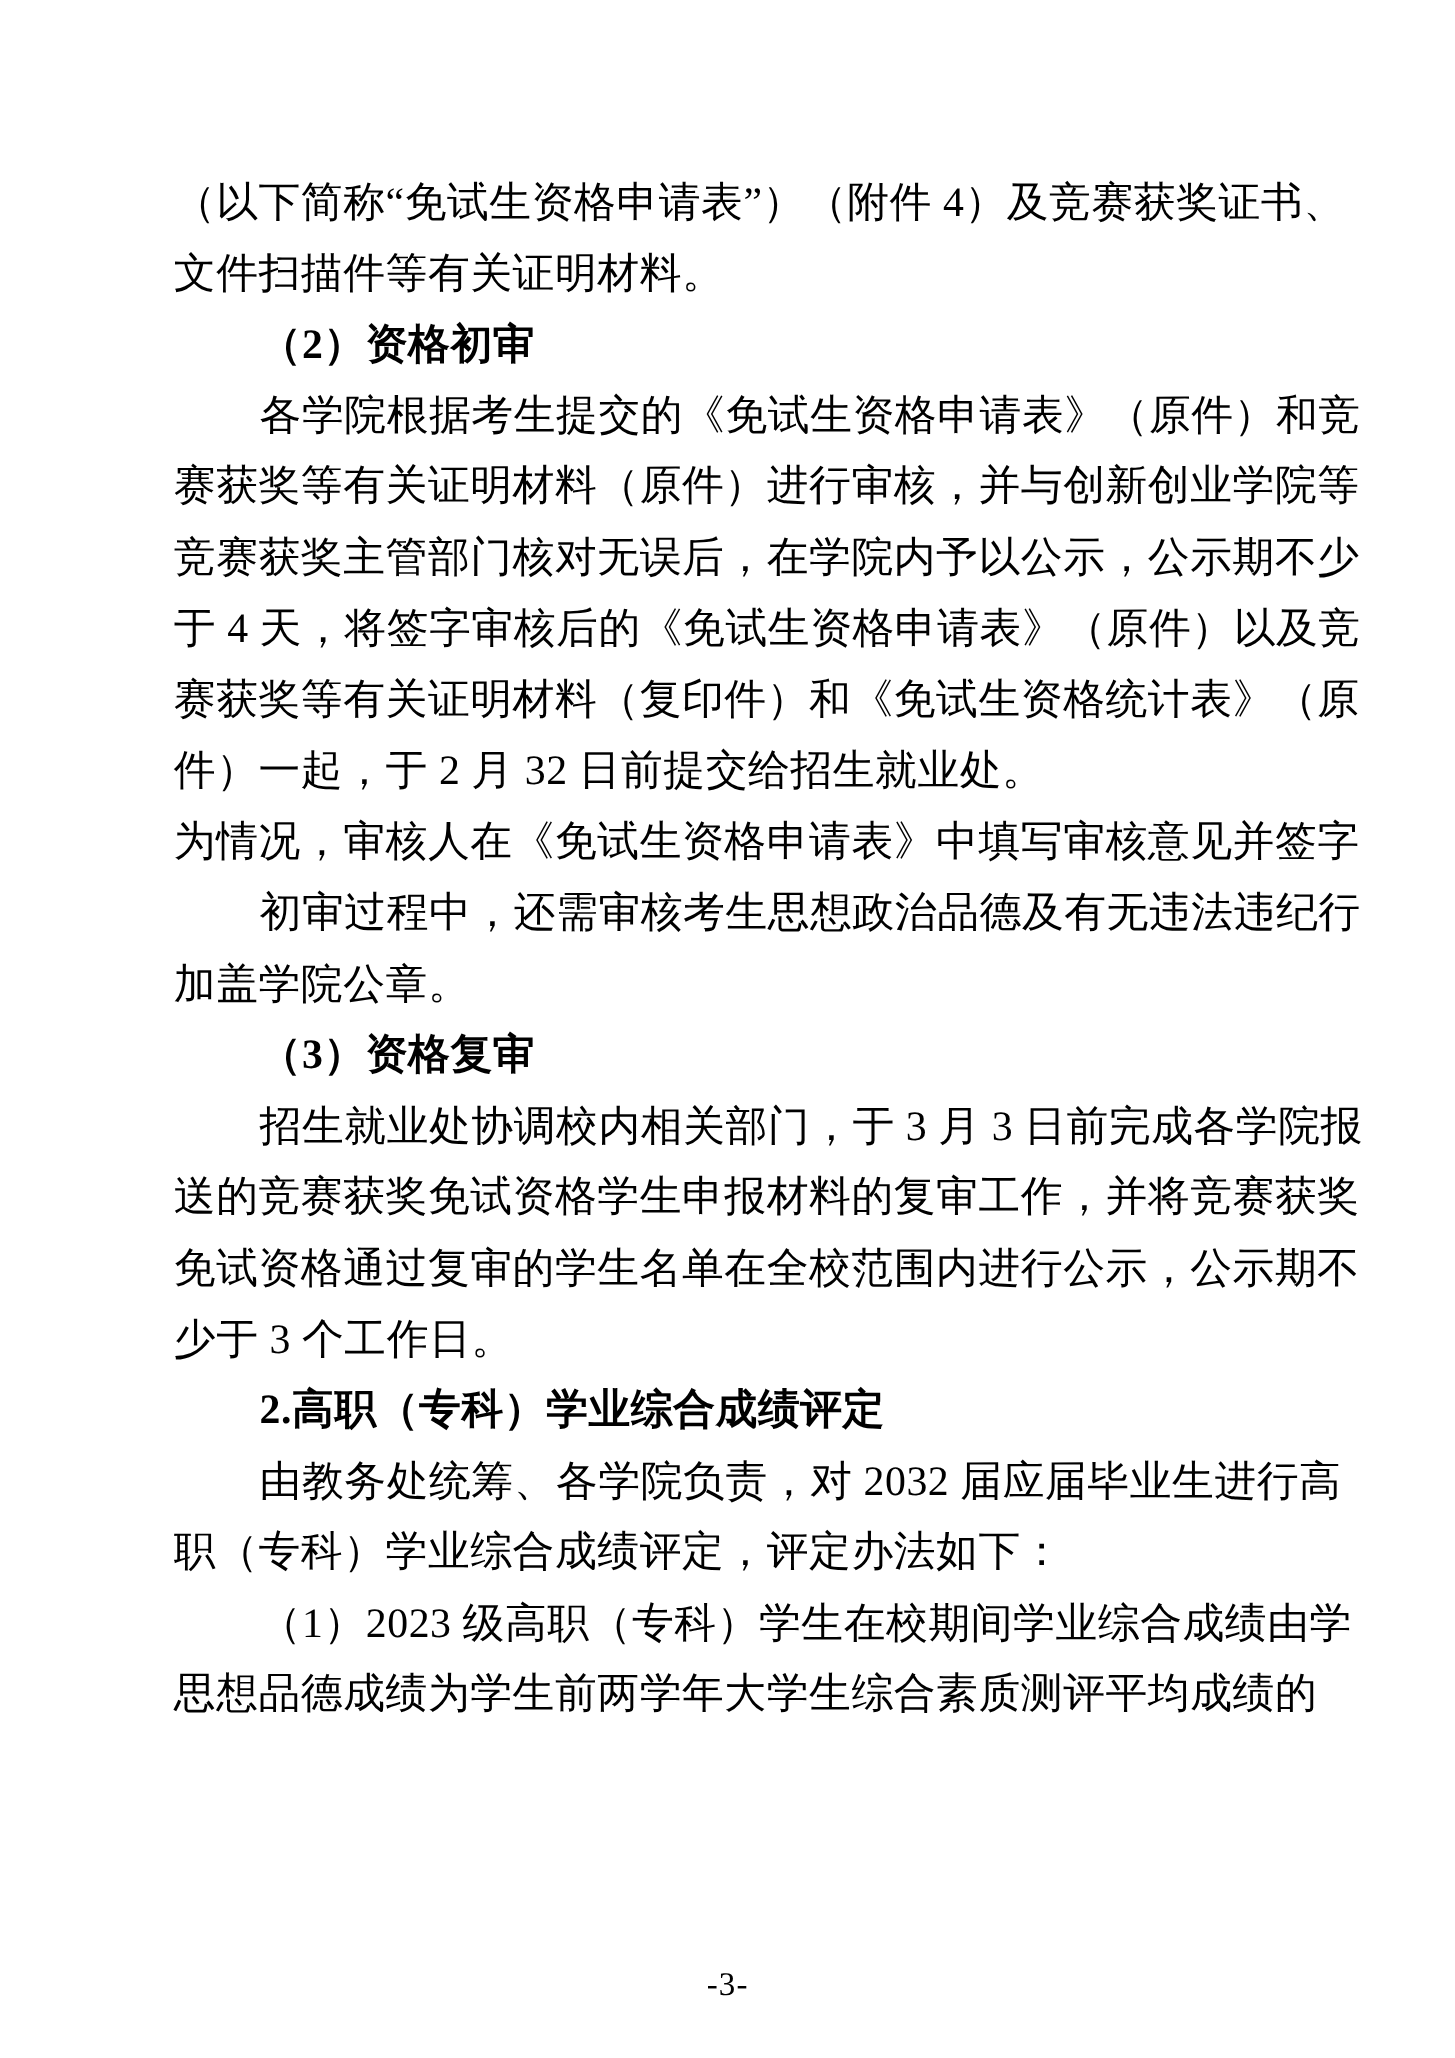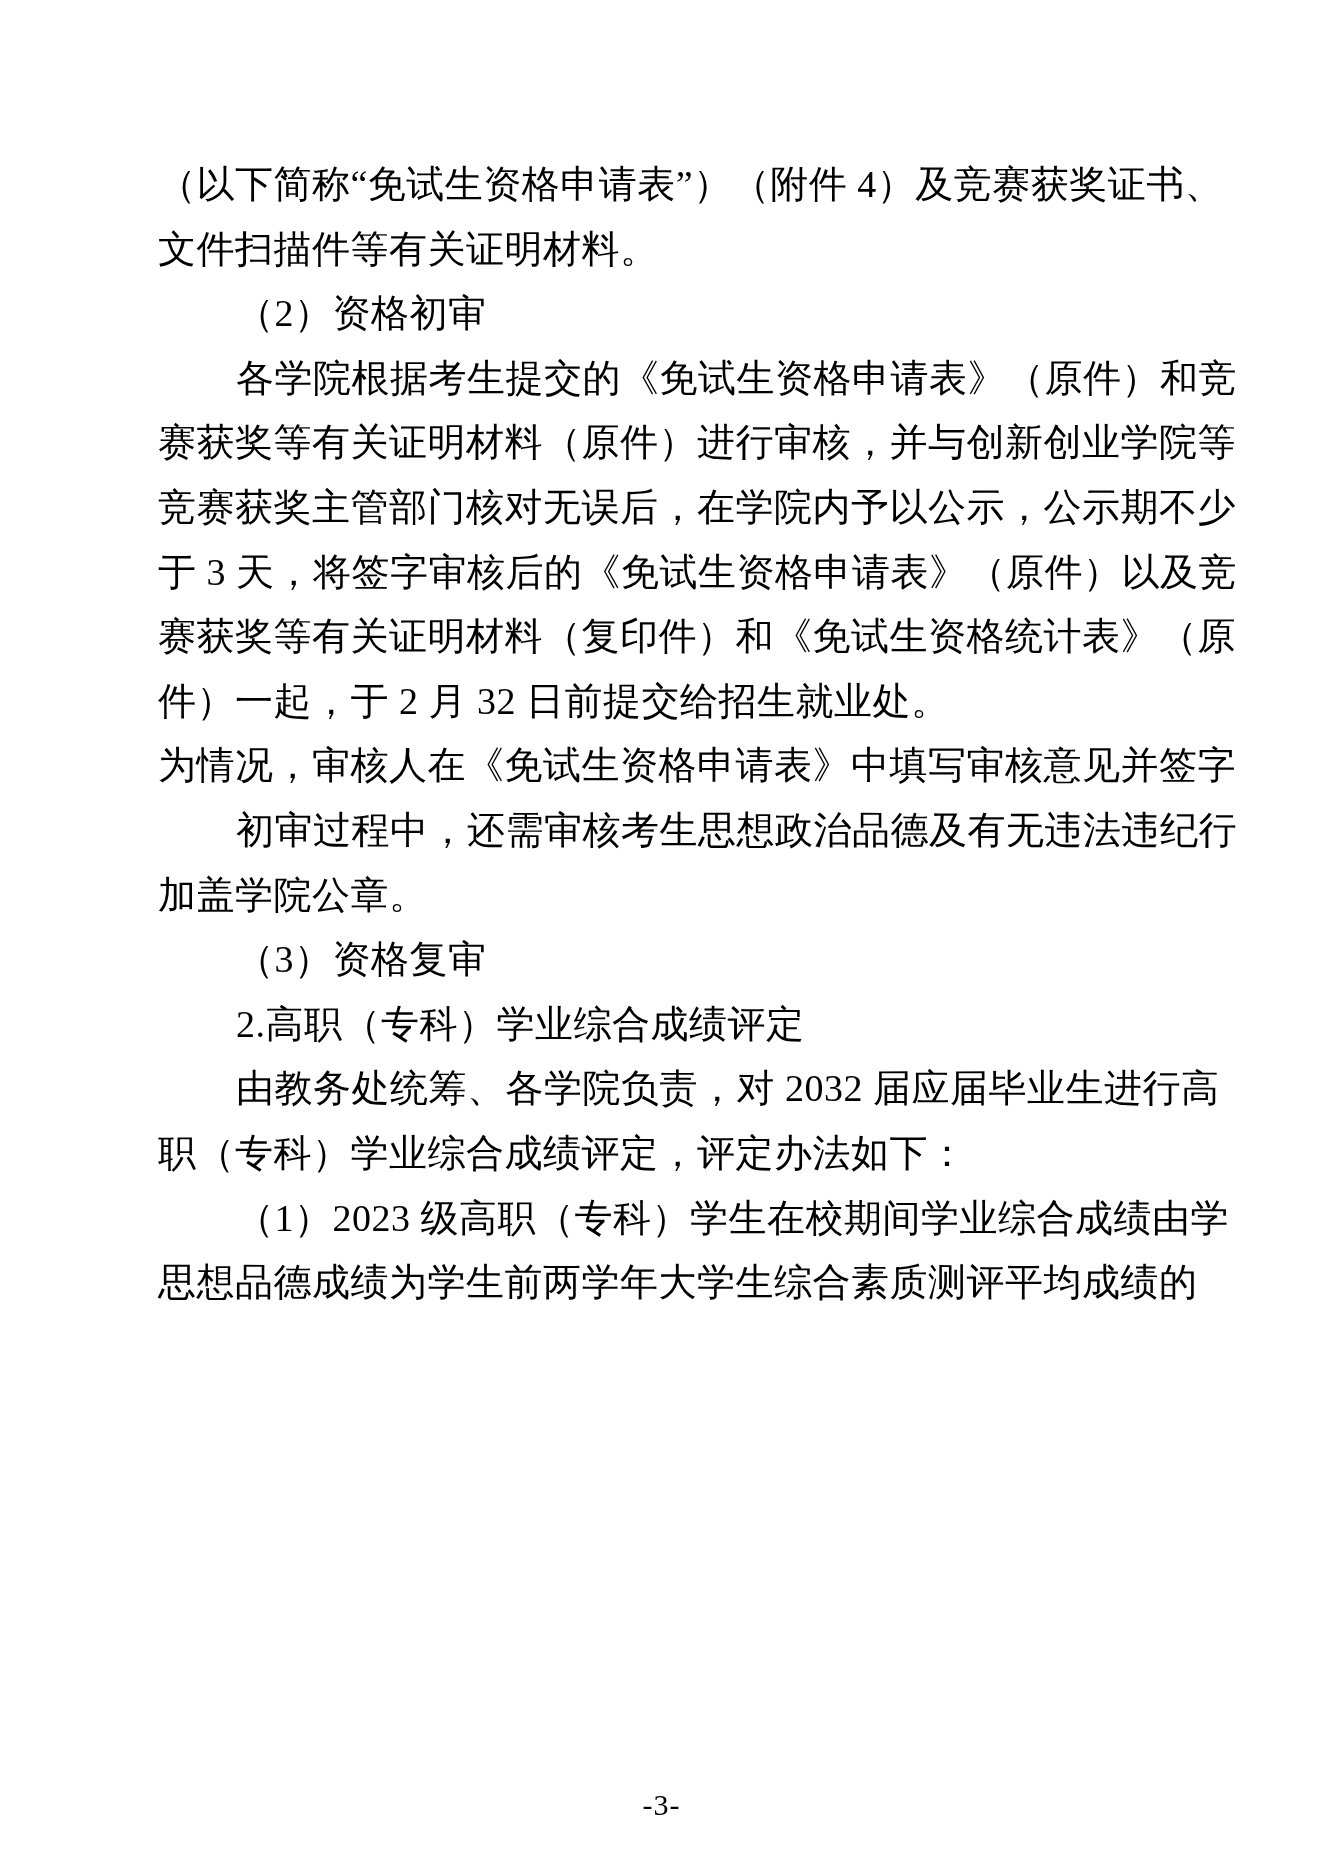--- a/index.html
+++ b/index.html
@@ -25,21 +25,21 @@
   .line {
     font-size: 38px;
     line-height: 64.6px;
     white-space: nowrap;
     letter-spacing: 0.5px;
   }
   .indent {
     text-indent: 78px;
   }
   .heading {
-    font-weight: 400;
+    font-weight: 700;
   }
   .footer {
     position: absolute;
     left: 0;
     right: 0;
     top: 1788px;
     text-align: center;
     font-size: 30px;
     letter-spacing: 1px;
   }
@@ -57,35 +57,41 @@
     </div>
 
     <div>
       <div class="line indent heading">（2）资格初审</div>
     </div>
 
     <div>
       <div class="line indent">各学院根据考生提交的《免试生资格申请表》（原件）和竞</div>
       <div class="line">赛获奖等有关证明材料（原件）进行审核，并与创新创业学院等</div>
       <div class="line">竞赛获奖主管部门核对无误后，在学院内予以公示，公示期不少</div>
-      <div class="line">于 3 天，将签字审核后的《免试生资格申请表》（原件）以及竞</div>
+      <div class="line">于 4 天，将签字审核后的《免试生资格申请表》（原件）以及竞</div>
       <div class="line">赛获奖等有关证明材料（复印件）和《免试生资格统计表》（原</div>
       <div class="line">件）一起，于 2 月 32 日前提交给招生就业处。</div>
     </div>
 
     <div>
       <div class="line">为情况，审核人在《免试生资格申请表》中填写审核意见并签字</div>
       <div class="line indent">初审过程中，还需审核考生思想政治品德及有无违法违纪行</div>
       <div class="line">加盖学院公章。</div>
     </div>
 
     <div>
       <div class="line indent heading">（3）资格复审</div>
     </div>
 
+    <div>
+      <div class="line indent">招生就业处协调校内相关部门，于 3 月 3 日前完成各学院报</div>
+      <div class="line">送的竞赛获奖免试资格学生申报材料的复审工作，并将竞赛获奖</div>
+      <div class="line">免试资格通过复审的学生名单在全校范围内进行公示，公示期不</div>
+      <div class="line">少于 3 个工作日。</div>
+    </div>
 
     <div>
       <div class="line indent heading">2.高职（专科）学业综合成绩评定</div>
     </div>
 
     <div>
       <div class="line indent">由教务处统筹、各学院负责，对 2032 届应届毕业生进行高</div>
       <div class="line">职（专科）学业综合成绩评定，评定办法如下：</div>
     </div>
 

